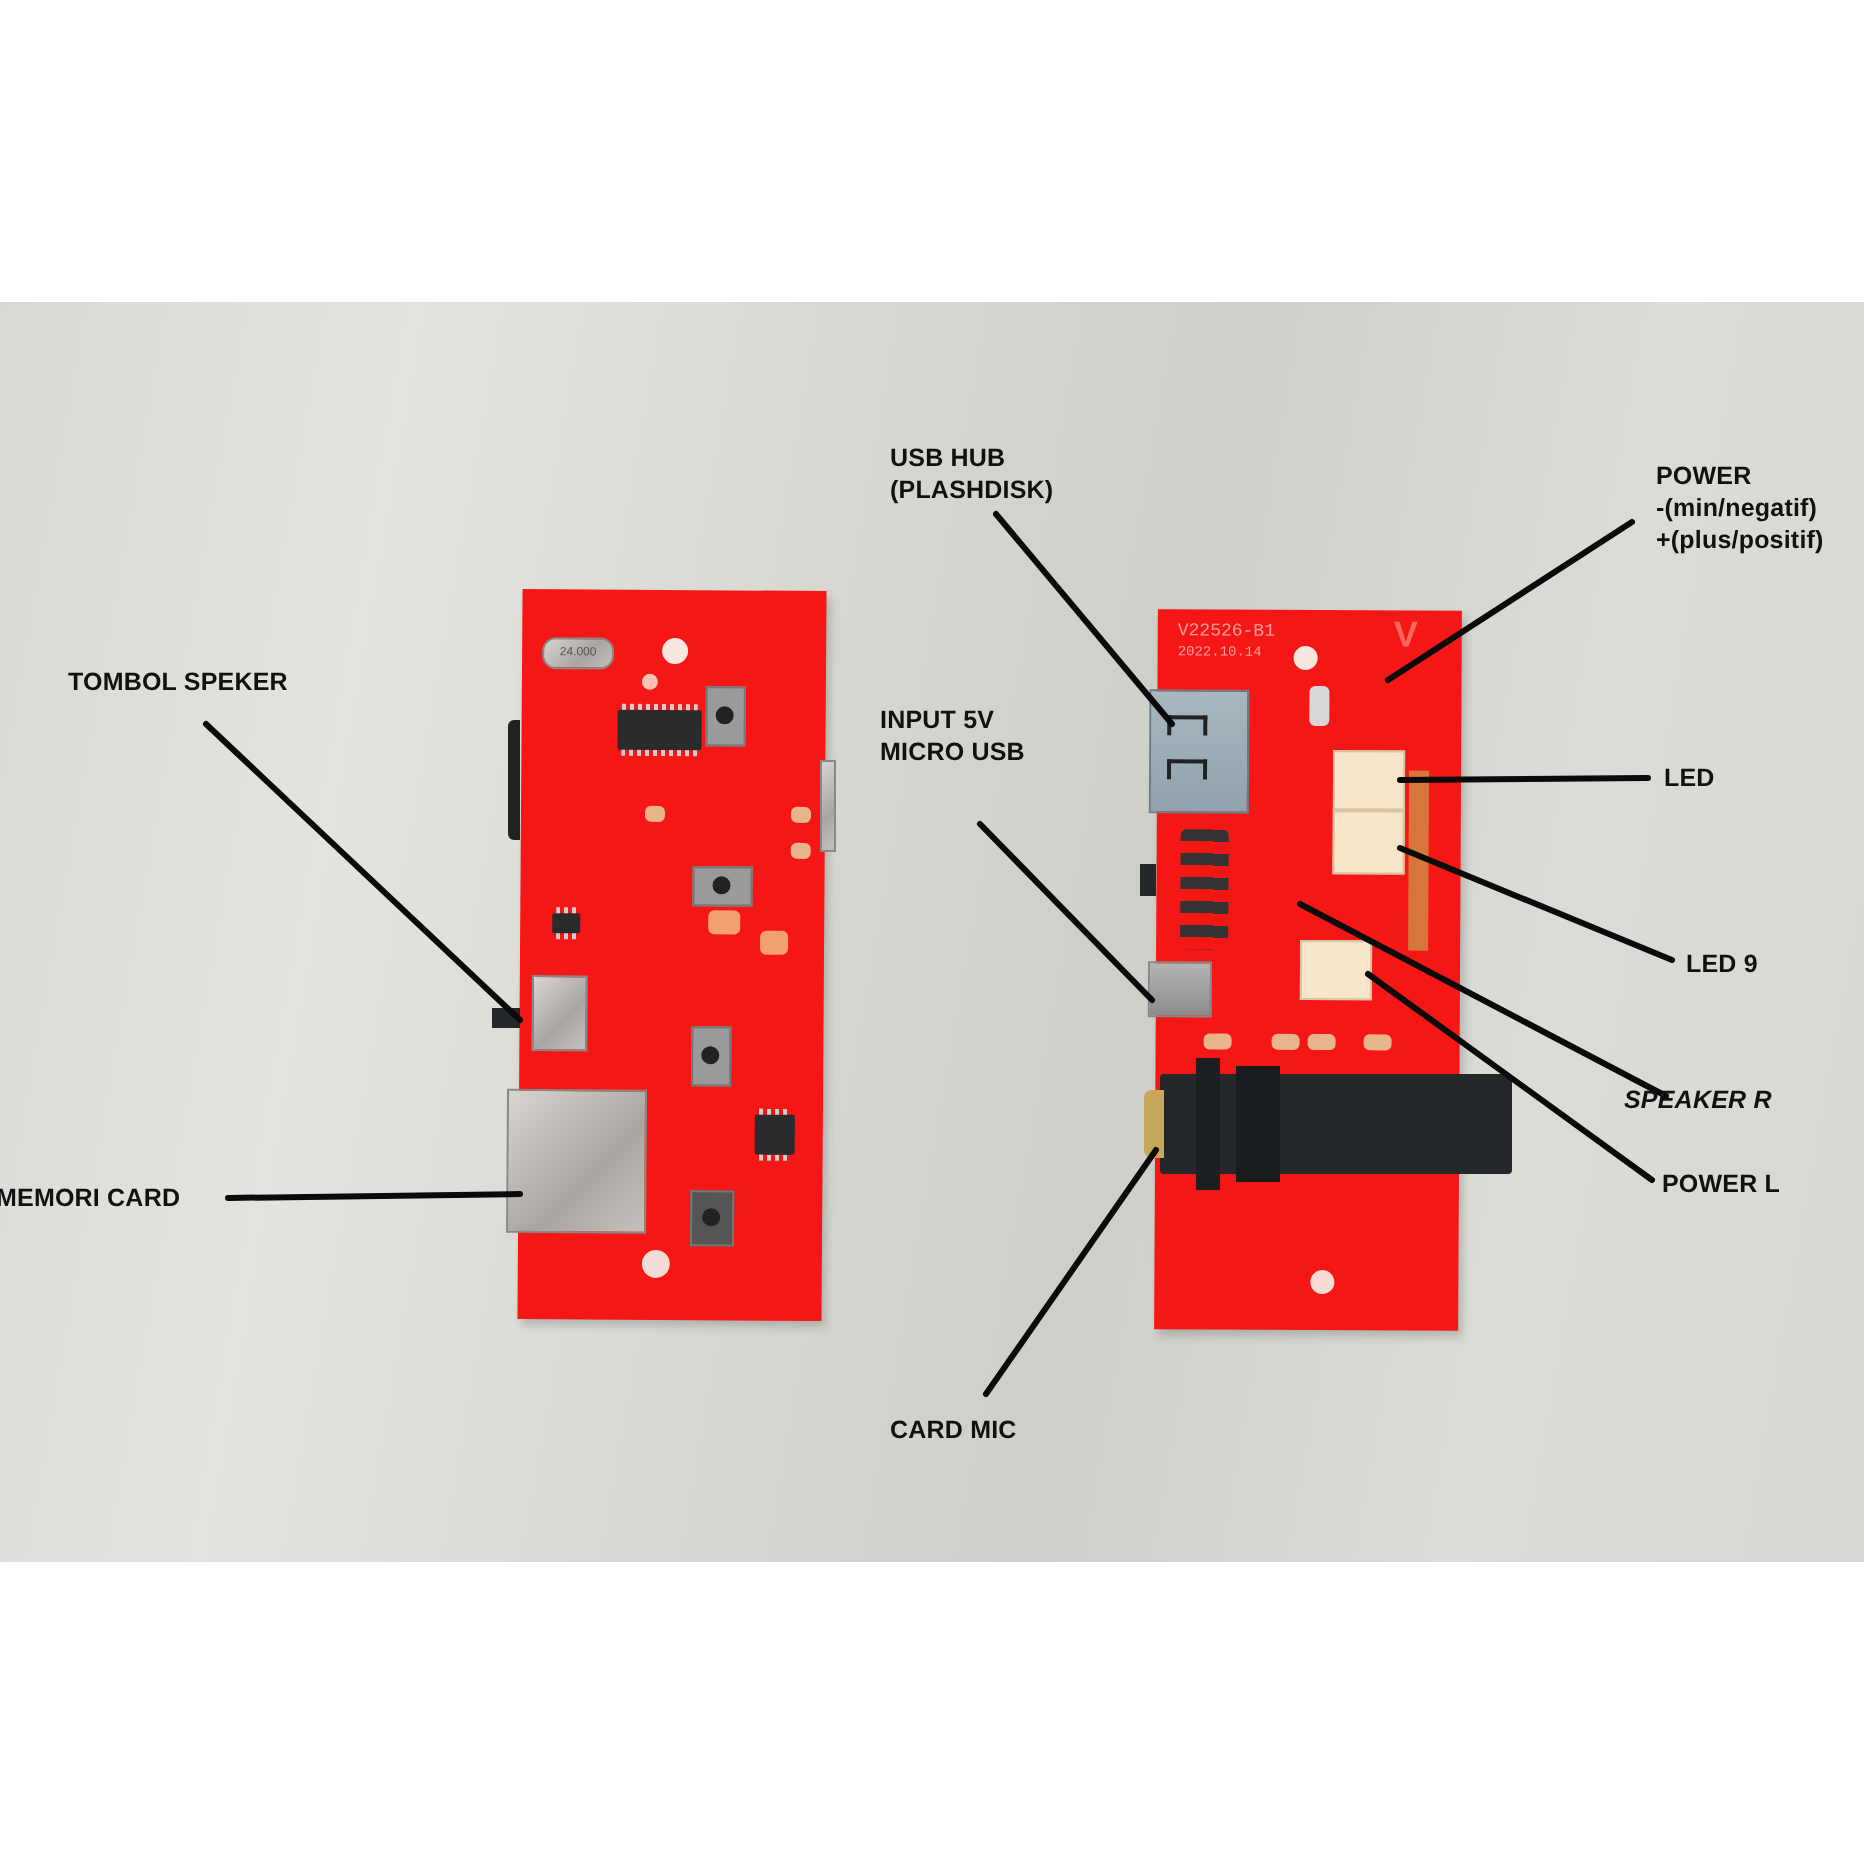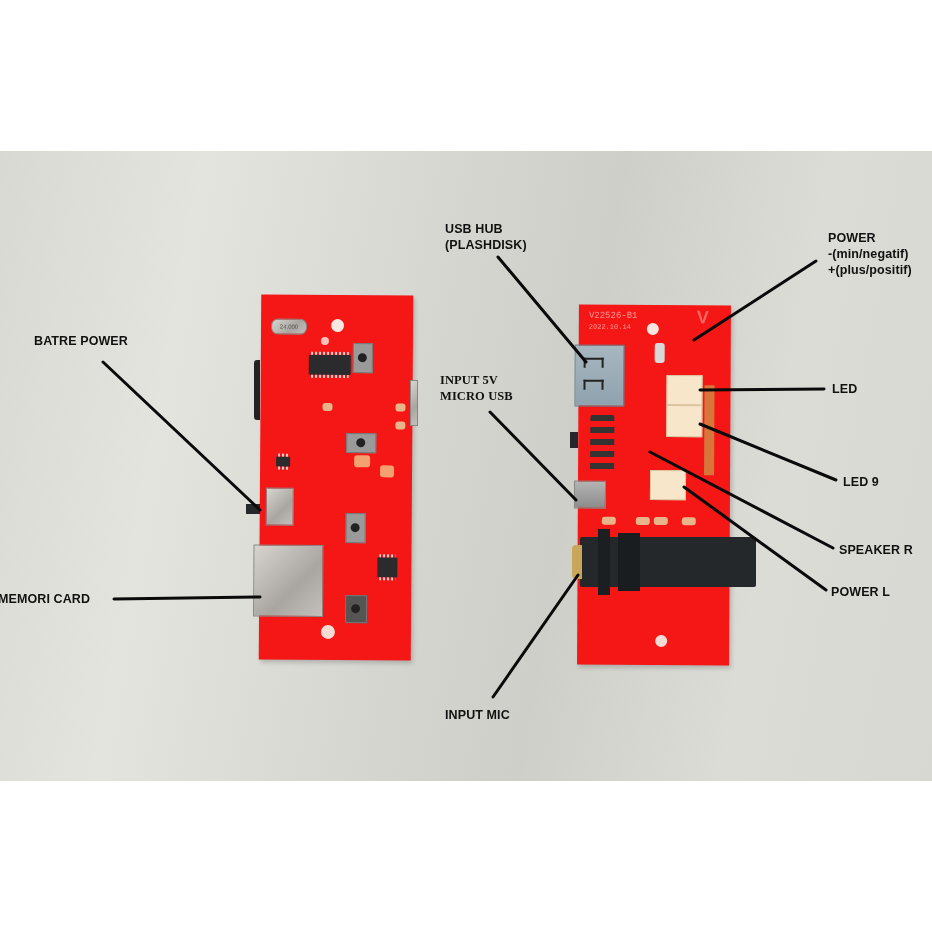--- a/index.html
+++ b/index.html
@@ -105,26 +105,26 @@
     <line x1="490" y1="412" x2="576" y2="500"></line>
     <line x1="493" y1="697" x2="578" y2="575"></line>
     <line x1="816" y1="261" x2="694" y2="340"></line>
     <line x1="824" y1="389" x2="700" y2="390"></line>
     <line x1="836" y1="480" x2="700" y2="424"></line>
     <line x1="833" y1="548" x2="650" y2="452"></line>
     <line x1="826" y1="590" x2="684" y2="487"></line>
   </g>
 </svg>
 
-<div class="label" style="left:34px;top:333px;">BATRE POWER</div>
+<div class="label" style="left:34px;top:333px;">TOMBOL SPEKER</div>
 <div class="label" style="left:-2px;top:591px;">MEMORI CARD</div>
 <div class="label" style="left:445px;top:221px;">USB HUB
 (PLASHDISK)</div>
-<div class="label" style="left:440px;top:372px;font-family:Liberation Serif, serif;">INPUT 5V
+<div class="label" style="left:440px;top:352px;">INPUT 5V
 MICRO USB</div>
-<div class="label" style="left:445px;top:707px;">INPUT MIC</div>
+<div class="label" style="left:445px;top:707px;">CARD MIC</div>
 <div class="label" style="left:828px;top:230px;">POWER
 -(min/negatif)
 +(plus/positif)</div>
 <div class="label" style="left:832px;top:381px;">LED</div>
 <div class="label" style="left:843px;top:474px;">LED 9</div>
-<div class="label" style="left:839px;top:542px;">SPEAKER R</div>
+<div class="label" style="left:812px;top:542px;font-style:italic;">SPEAKER R</div>
 <div class="label" style="left:831px;top:584px;">POWER L</div>
 
 </body></html>

